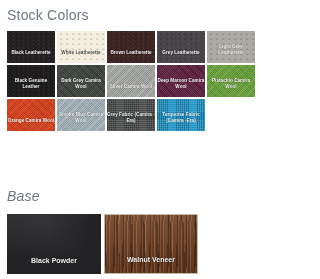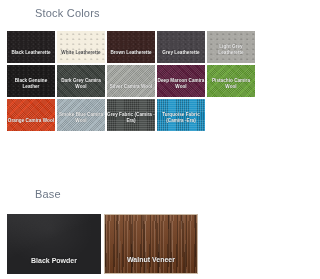--- a/index.html
+++ b/index.html
@@ -9,25 +9,24 @@
   body {
     width: 300px;
     height: 279px;
     background: #ffffff;
     font-family: "Liberation Sans", sans-serif;
     overflow: hidden;
     position: relative;
   }
 
   .section-title {
-    font-size: 11px;
+    font-size: 14px;
     color: #6d7786;
     letter-spacing: 0.2px;
     font-weight: 400;
-    margin-left: 28px;
   }
 
   #stock-title {
     position: absolute;
     left: 7px;
     top: 7px;
   }
 
   #stock-grid {
     position: absolute;
@@ -108,20 +107,21 @@
         rgba(0,0,0,0.22) 0 2.2px,
         rgba(255,255,255,0.07) 2.2px 3.6px,
         rgba(0,0,0,0) 3.6px 13px),
       linear-gradient(175deg, rgba(255,255,255,0.10) 0%, rgba(0,0,0,0.18) 100%);
   }
 
   #base-title {
     position: absolute;
     left: 7px;
     top: 188px;
+    font-style: italic;
   }
 
   #base-grid {
     position: absolute;
     left: 7px;
     top: 214px;
     display: flex;
     gap: 3px;
   }
 

